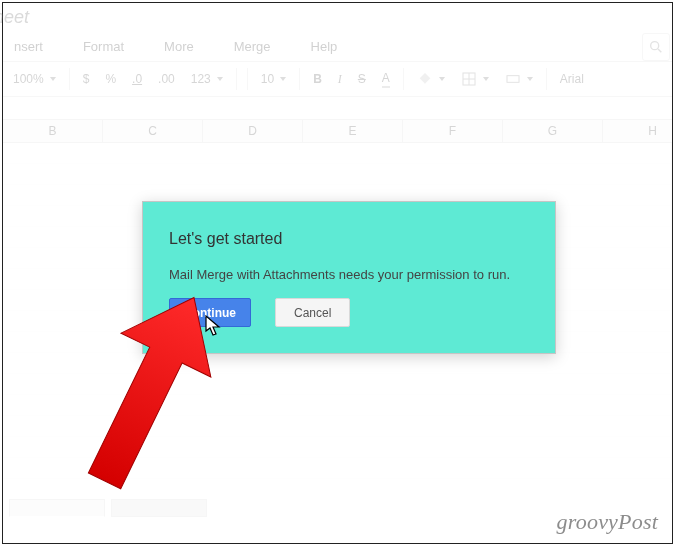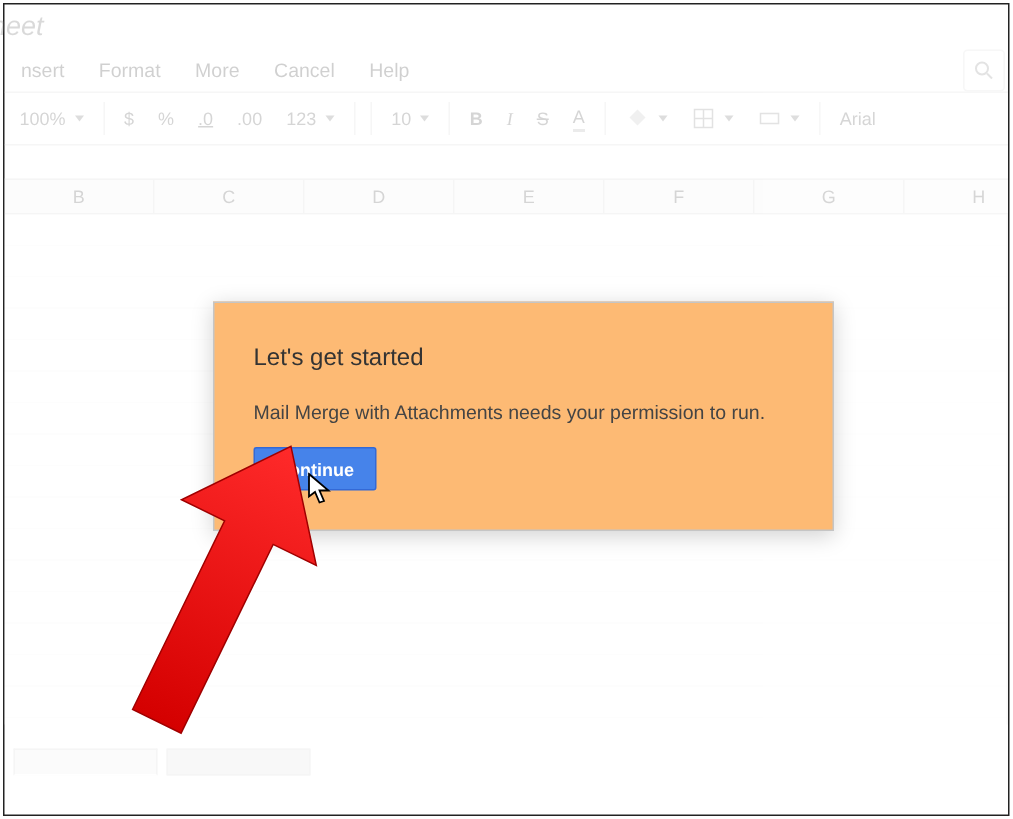--- a/index.html
+++ b/index.html
@@ -2,21 +2,21 @@
 <html><head>
 <meta charset="utf-8">
 <style>
   * { box-sizing: border-box; margin: 0; padding: 0; }
   html, body { width: 675px; height: 546px; overflow: hidden; font-family: Arial, "Helvetica Neue", sans-serif; background: #fff; }
   .frame { position: relative; width: 671px; height: 542px; margin: 2px; border: 1px solid #222; background: #fff; }
   .fade { opacity: 0.28; pointer-events: none; }
   
   .doctitle { position: absolute; top: 4px; left: -18px; font-size: 18px; color: #7a7a7a; font-style: italic; }
   
-  .menubar { position: absolute; top: 32px; left: 2px; display: flex; gap: 5px; font-size: 13px; color: #5a5a5a; }
+  .menubar { position: absolute; top: 32px; left: 2px; display: flex; gap: 22px; font-size: 13px; color: #5a5a5a; }
   .menuitem { padding: 4px 9px; }
   
   .toolbar { position: absolute; top: 58px; left: 0; right: 0; height: 36px; border-top: 1px solid #e0e0e0; border-bottom: 1px solid #e0e0e0; display: flex; align-items: center; padding: 0 4px; gap: 4px; font-size: 12px; color: #6b6b6b; }
   .tb-btn { padding: 4px 6px; display: flex; align-items: center; gap: 2px; justify-content: space-between; }
   .tb-sep { width: 1px; height: 22px; background: #e0e0e0; margin: 0 3px; }
   .tb-wide { min-width: 70px; display:flex; align-items:center; justify-content:space-between; }
   .caret { display:inline-block; width:0;height:0;border-left:3px solid transparent;border-right:3px solid transparent;border-top:4px solid #888; margin-left:4px;}
   .searchbtn { position:absolute; right:2px; top:30px; width:28px; height:28px; border:1px solid #e0e0e0; border-radius:3px; display:flex; align-items:center; justify-content:center; }
   
   .colheaders { position: absolute; top: 116px; left: 0; right: 0; height: 24px; display: flex; background: #f7f7f7; border-bottom: 1px solid #ddd; border-top:1px solid #ddd; font-size:12px; color:#6b6b6b; }
@@ -25,21 +25,21 @@
   
   .sheet { position: absolute; top: 140px; left: 0; right: 0; bottom: 60px; background: repeating-linear-gradient(to bottom, #fff, #fff 20px, #f9f9f9 20px, #f9f9f9 21px); border-right:1px solid #eee; }
   
   .sheettabs { position: absolute; bottom: 26px; left: 6px; display:flex; gap:6px; }
   .tab { width: 96px; height: 18px; background: #e9e9e9; border:1px solid #ddd; }
   .tab.active { background: #f3f3f3; border-bottom-color:#fff; }
   
   .watermark { position: absolute; bottom: 8px; right: 14px; font-family: Georgia, 'Times New Roman', serif; font-style: italic; font-size: 22px; color: #8c8c8c; letter-spacing: 0.2px; }
   
   .overlay { position:absolute; inset:0; background:rgba(255,255,255,0.0); }
-  .dialog { position: absolute; top: 198px; left: 139px; width: 414px; background: #fdba74; border: 1px solid #c5c5c5; box-shadow: 0 3px 14px rgba(0,0,0,.18); padding: 28px 26px 26px 26px; }
+  .dialog { position: absolute; top: 198px; left: 139px; width: 414px; background: #5eead4; border: 1px solid #c5c5c5; box-shadow: 0 3px 14px rgba(0,0,0,.18); padding: 28px 26px 26px 26px; }
   .dlg-title { font-size: 16px; color: #333; margin-bottom: 18px; }
   .dlg-body { font-size: 13px; color: #444; margin-bottom: 14px; line-height:1.4; }
   .dlg-btns { display: flex; gap: 24px; align-items:center; }
   .btn { font-size: 12px; height: 29px; padding: 0 14px; border-radius: 2px; display:flex; align-items:center; justify-content:center; cursor:pointer; font-weight:bold; }
   .btn-primary { background: #4683ea; color: #fff; border: 1px solid #3369d6; }
   .btn-default { background: #f5f5f5; color: #555; border: 1px solid #d9d9d9; font-weight:normal; padding:0 18px; }
   
   .cursor { position:absolute; top: 312px; left: 202px; z-index:50; pointer-events:none; }
   
   .annot { position:absolute; top:274px; left:36px; width:200px; height:230px; z-index:40; pointer-events:none; }
@@ -51,21 +51,21 @@
 
 <div class="frame">
 
   <div class="fade">
     <div class="doctitle">sheet</div>
 
     <div class="menubar">
       <div class="menuitem">nsert</div>
       <div class="menuitem">Format</div>
       <div class="menuitem">More</div>
-      <div class="menuitem">Cancel</div>
+      <div class="menuitem">Merge</div>
       <div class="menuitem">Help</div>
     </div>
 
     <div class="searchbtn">
       <svg class="ico" viewBox="0 0 24 24" fill="none" stroke="#9a9a9a" stroke-width="2">
           <circle cx="10" cy="10" r="6"></circle>
           <line x1="15" y1="15" x2="20" y2="20"></line>
         </svg>
     </div>
 
@@ -141,33 +141,35 @@
       <div class="tab"></div>
     </div>
   </div>
 
   <div class="overlay">
     <div class="dialog">
       <div class="dlg-title">Let's get started</div>
       <div class="dlg-body">Mail Merge with Attachments needs your permission to run.</div>
       <div class="dlg-btns">
         <div class="btn btn-primary">Continue</div>
+        <div class="btn btn-default">Cancel</div>
       </div>
     </div>
   </div>
 
   <svg class="annot" viewBox="0 0 200 230">
     <defs>
       <linearGradient id="rg" x1="0" y1="1" x2="0" y2="0">
         <stop offset="0" stop-color="#d40000"></stop>
         <stop offset="1" stop-color="#ff2a2a"></stop>
       </linearGradient>
     </defs>
     <g transform="rotate(26 100 115)">
       <path d="M90 210 L90 70 L58 70 L108 6 L158 70 L126 70 L126 210 Z" fill="url(#rg)" stroke="#a00000" stroke-width="1"></path>
     </g>
   </svg>
 
   <svg class="cursor" width="18" height="22" viewBox="0 0 18 22">
     <path d="M1 1 L1 16 L5 13 L8 20 L11 19 L8 12 L14 12 Z" fill="#fff" stroke="#000" stroke-width="1.2"></path>
   </svg>
 
+  <div class="watermark">groovyPost</div>
 </div>
 
 </body></html>

